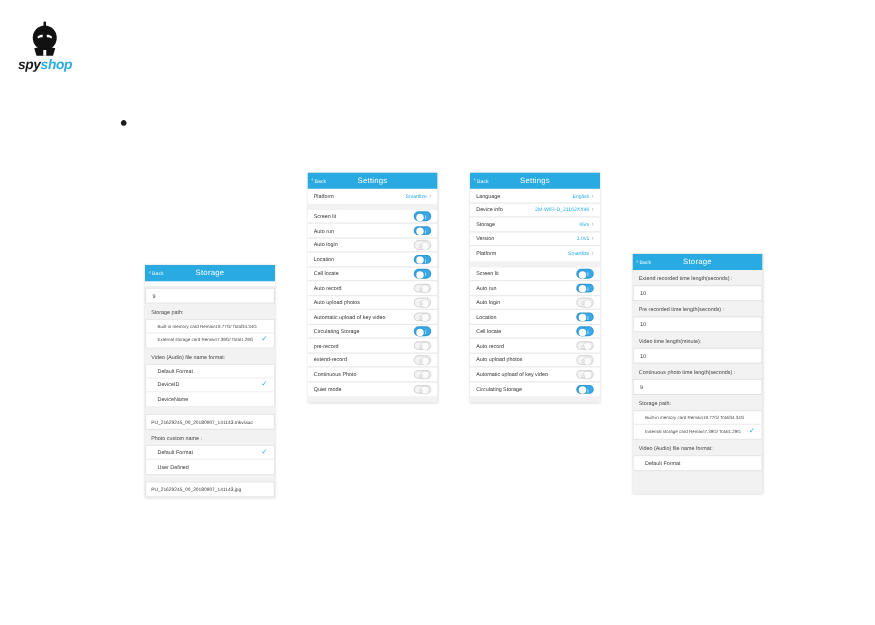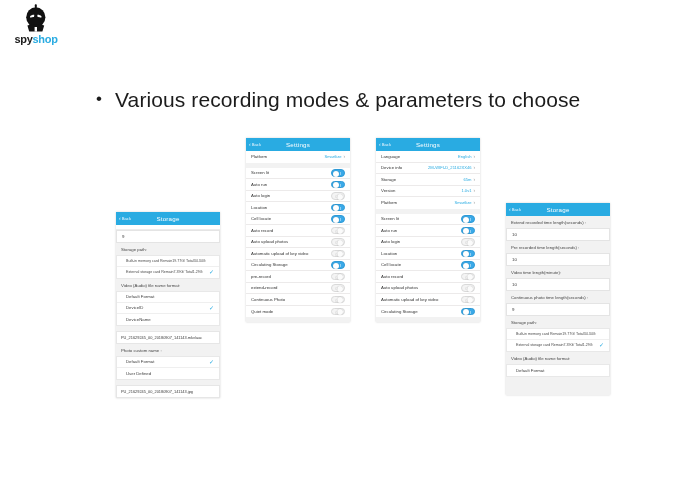--- a/index.html
+++ b/index.html
@@ -5,21 +5,21 @@
   html,body{margin:0;padding:0;}
   body{
     width:700px;height:500px;
     background:#ffffff;
     font-family:"Liberation Sans", sans-serif;
     overflow:hidden;
     position:relative;
   }
 
   
-  .logo{position:absolute;left:6px;top:3px;width:60px;height:46px;}
+  .logo{position:absolute;left:6px;top:16px;width:60px;height:46px;font-style:italic;}
   .logo-mark{position:relative;width:34px;height:30px;margin:0 auto 1px auto;}
   .logo-wordmark{
     font-size:11px;font-weight:bold;letter-spacing:-0.3px;
     text-align:center;line-height:11px;
   }
   .w-spy{color:#1a1a1a;}
   .w-shop{color:#2aace2;}
 
   
   .headline{
@@ -156,21 +156,20 @@
       <rect x="15.6" y="24.0" width="2.4" height="4.6" fill="#ffffff"></rect>
     </svg>
   </div>
   <div class="logo-wordmark">
     <span class="w-spy">spy</span><span class="w-shop">shop</span>
   </div>
 </div>
 
 <div class="headline">
   <span class="bullet-dot">•</span>
-  <span>Various recording modes &amp; parameters to choose</span>
 </div>
 
 <div class="phone phone-shadow" id="phone-1" style="left:116px;top:212px;width:104px;height:186px;">
   <div class="nav">
     <span class="nav-back">
       <span class="nav-chev">‹</span>
       <span>Back</span>
     </span>
     <span class="nav-title">Storage</span>
   </div>

